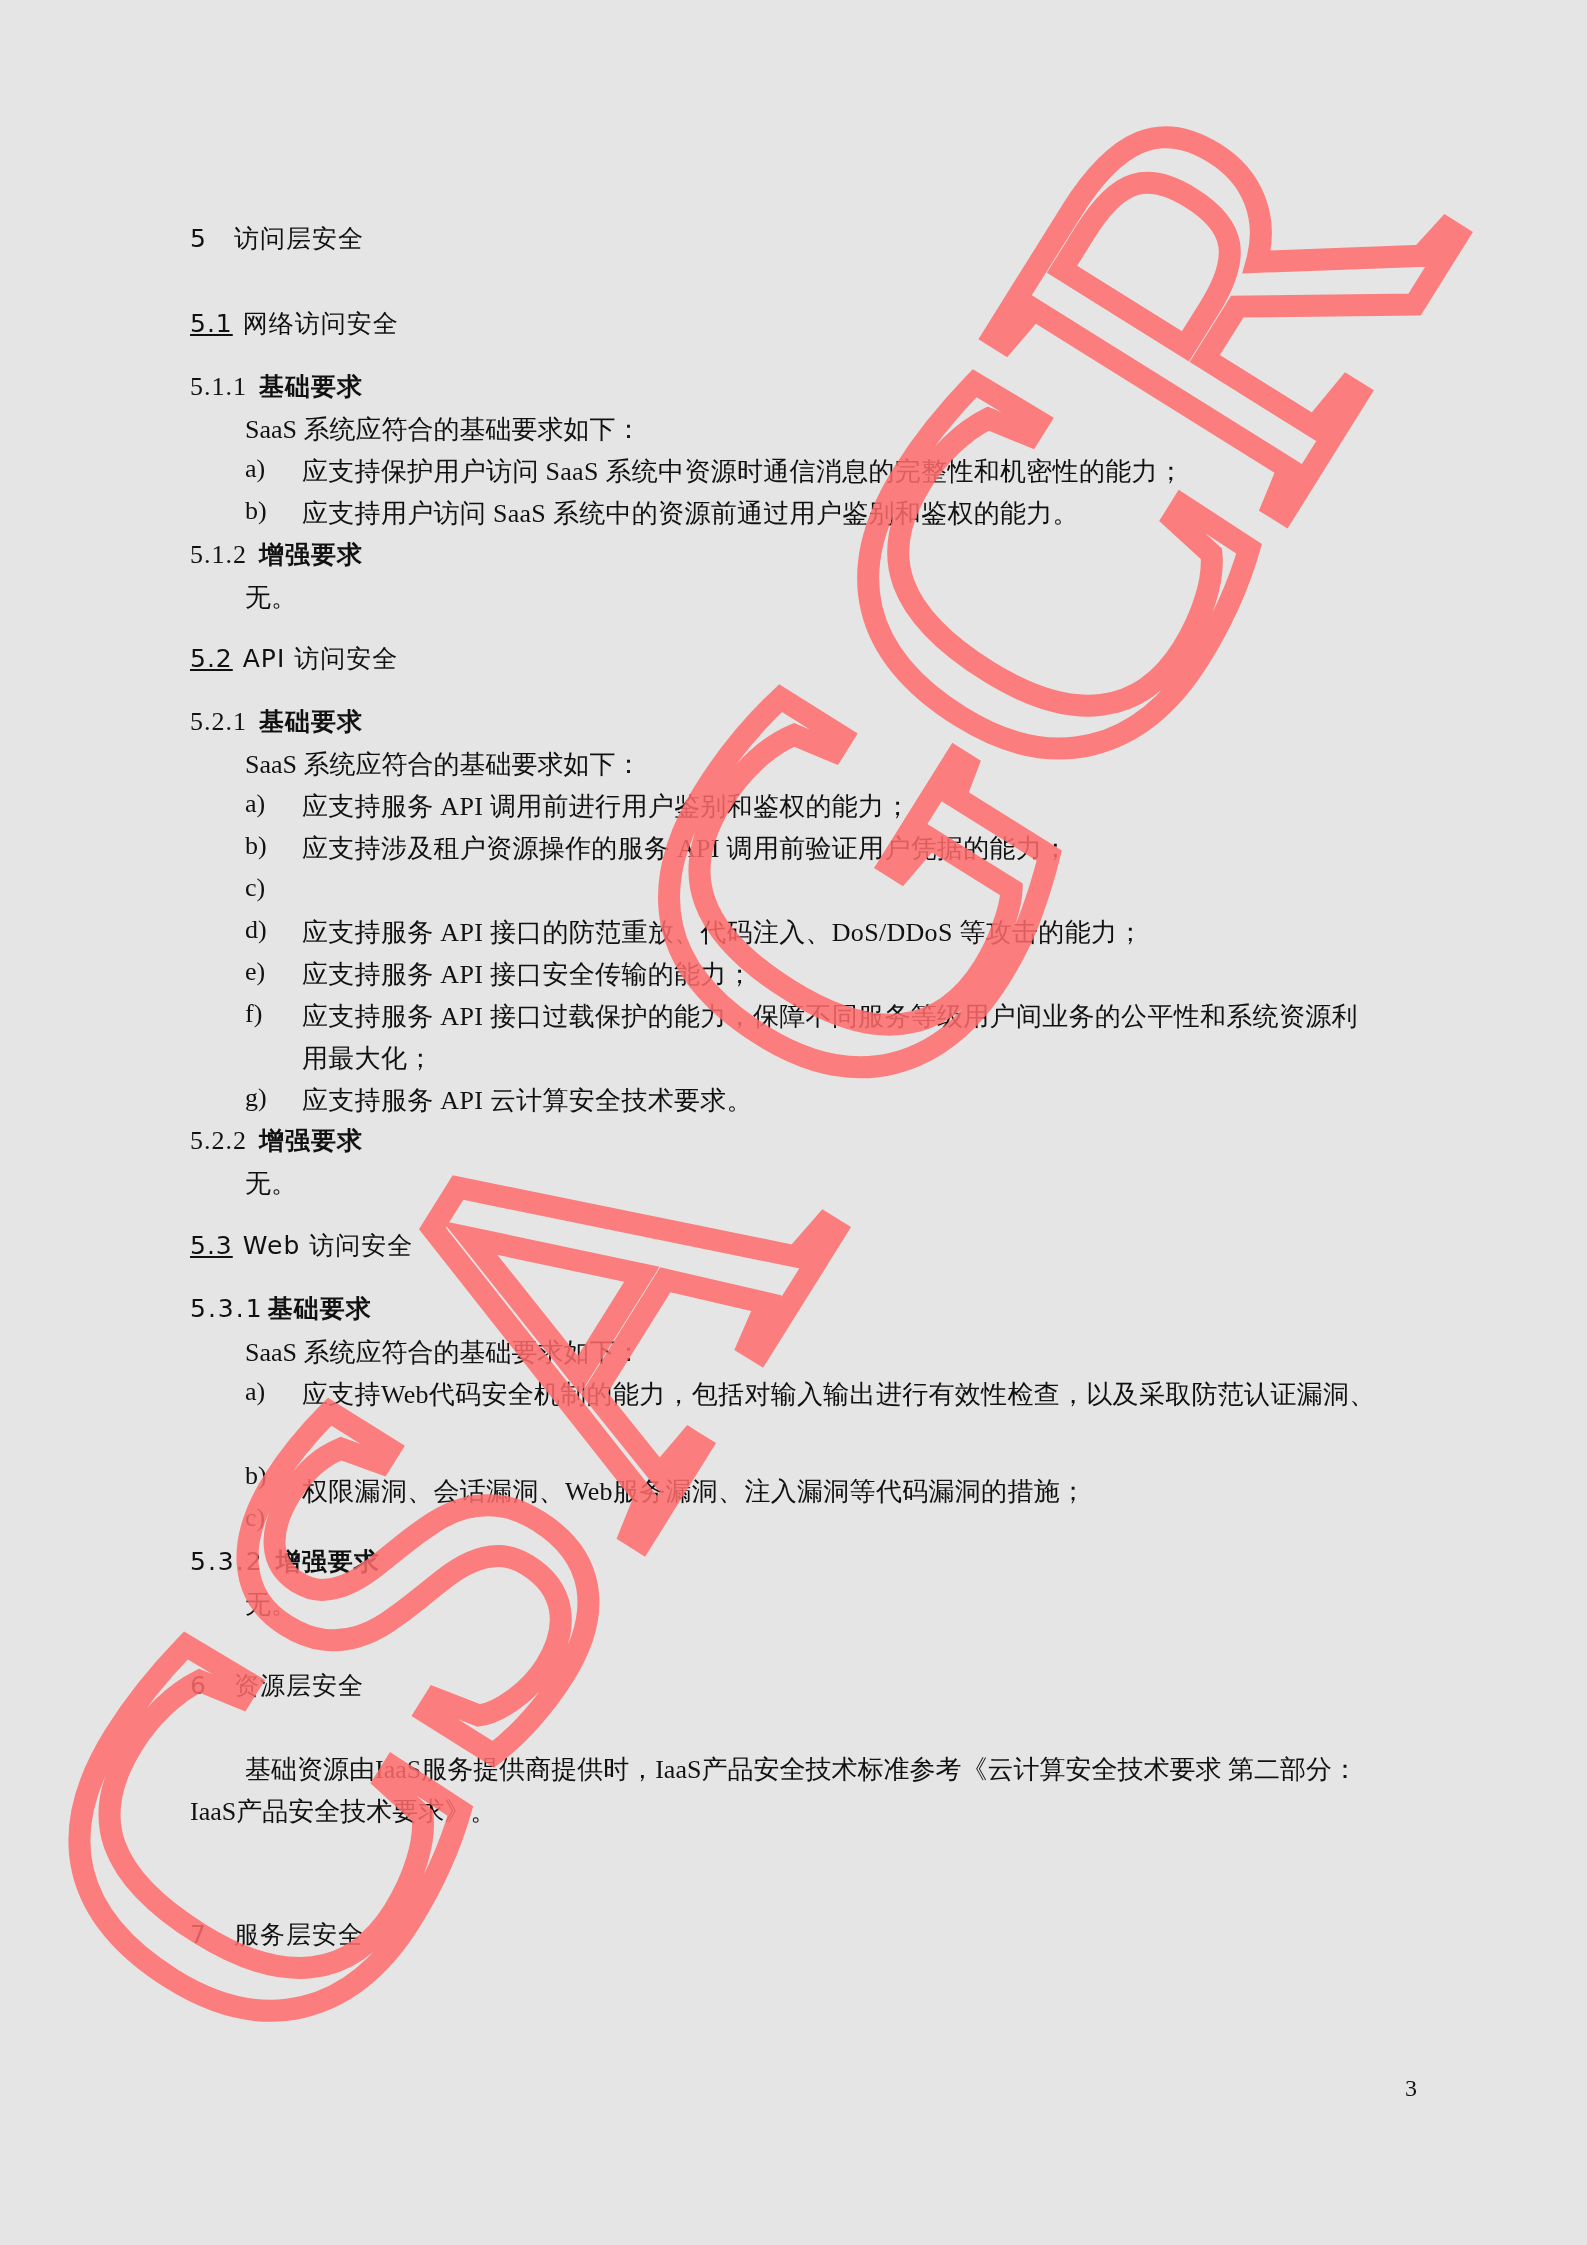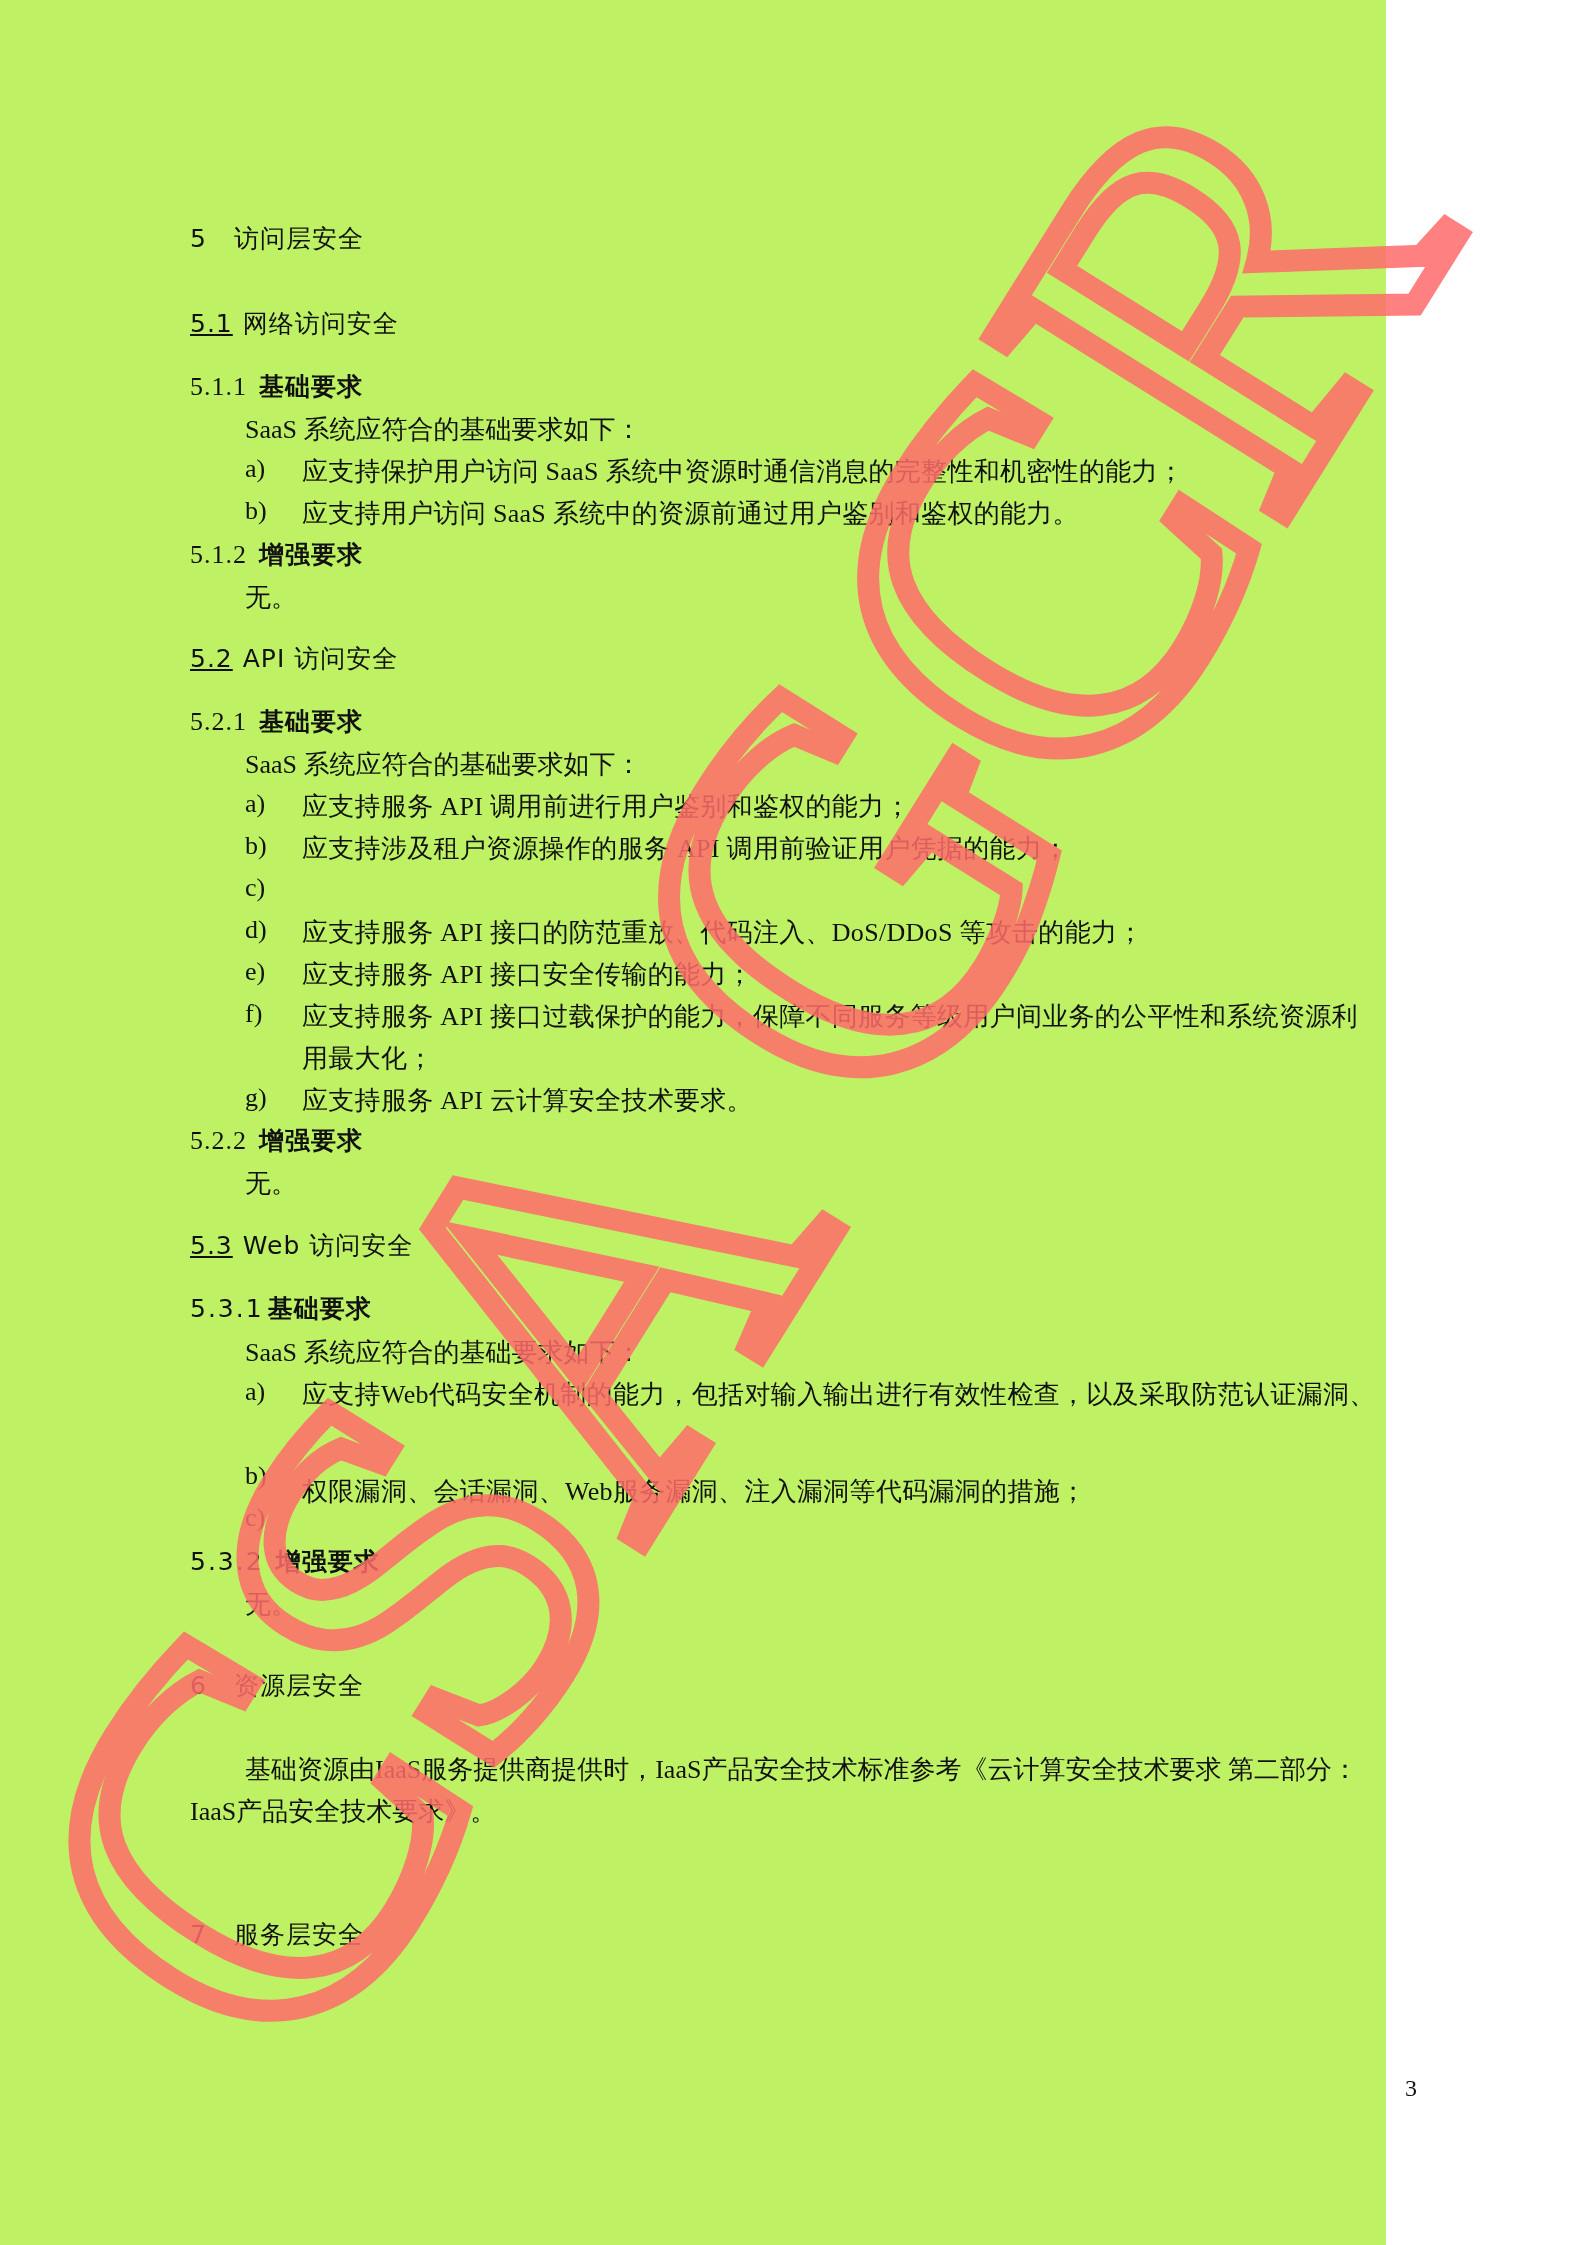--- a/index.html
+++ b/index.html
@@ -1,17 +1,17 @@
 <!DOCTYPE html>
 <html><head>
 <meta charset="utf-8">
 <style>
   html, body { margin:0; padding:0; background:#ffffff; }
   body { width:1587px; height:2245px; position:relative; overflow:hidden; color:#111; }
-  .page { position:absolute; left:0; top:0; width:1386px; height:2245px; background:#bef264; }
+  .page { position:absolute; left:0; top:0; width:1587px; height:2245px; background:#e5e5e5; }
   .h { position:absolute; left:190px; font-family:"DejaVu Sans", sans-serif; font-size:25px; letter-spacing:1px; color:#111; white-space:nowrap; }
   .h .num { display:inline-block; }
   .h1 .num { width:44px; }
   .h2 .num { margin-right:10px;text-decoration:underline; }
   .h3 { font-family:"Liberation Serif", serif; font-size:26px; }
   .h3 .title { font-family:"DejaVu Sans", sans-serif; font-size:25px; font-weight:bold; }
   .h3 .num { margin-right:12px; }
   .h3.mono .num { font-family:"DejaVu Sans", sans-serif; font-size:25px; letter-spacing:2px; margin-right:4px; }
   .p { position:absolute; left:245px; font-family:Liberation Serif, serif; font-size:26px; color:#111; white-space:nowrap; }
   .li-label { position:absolute; left:245px; font-family:"Liberation Serif", serif; font-size:26px; color:#111; }

